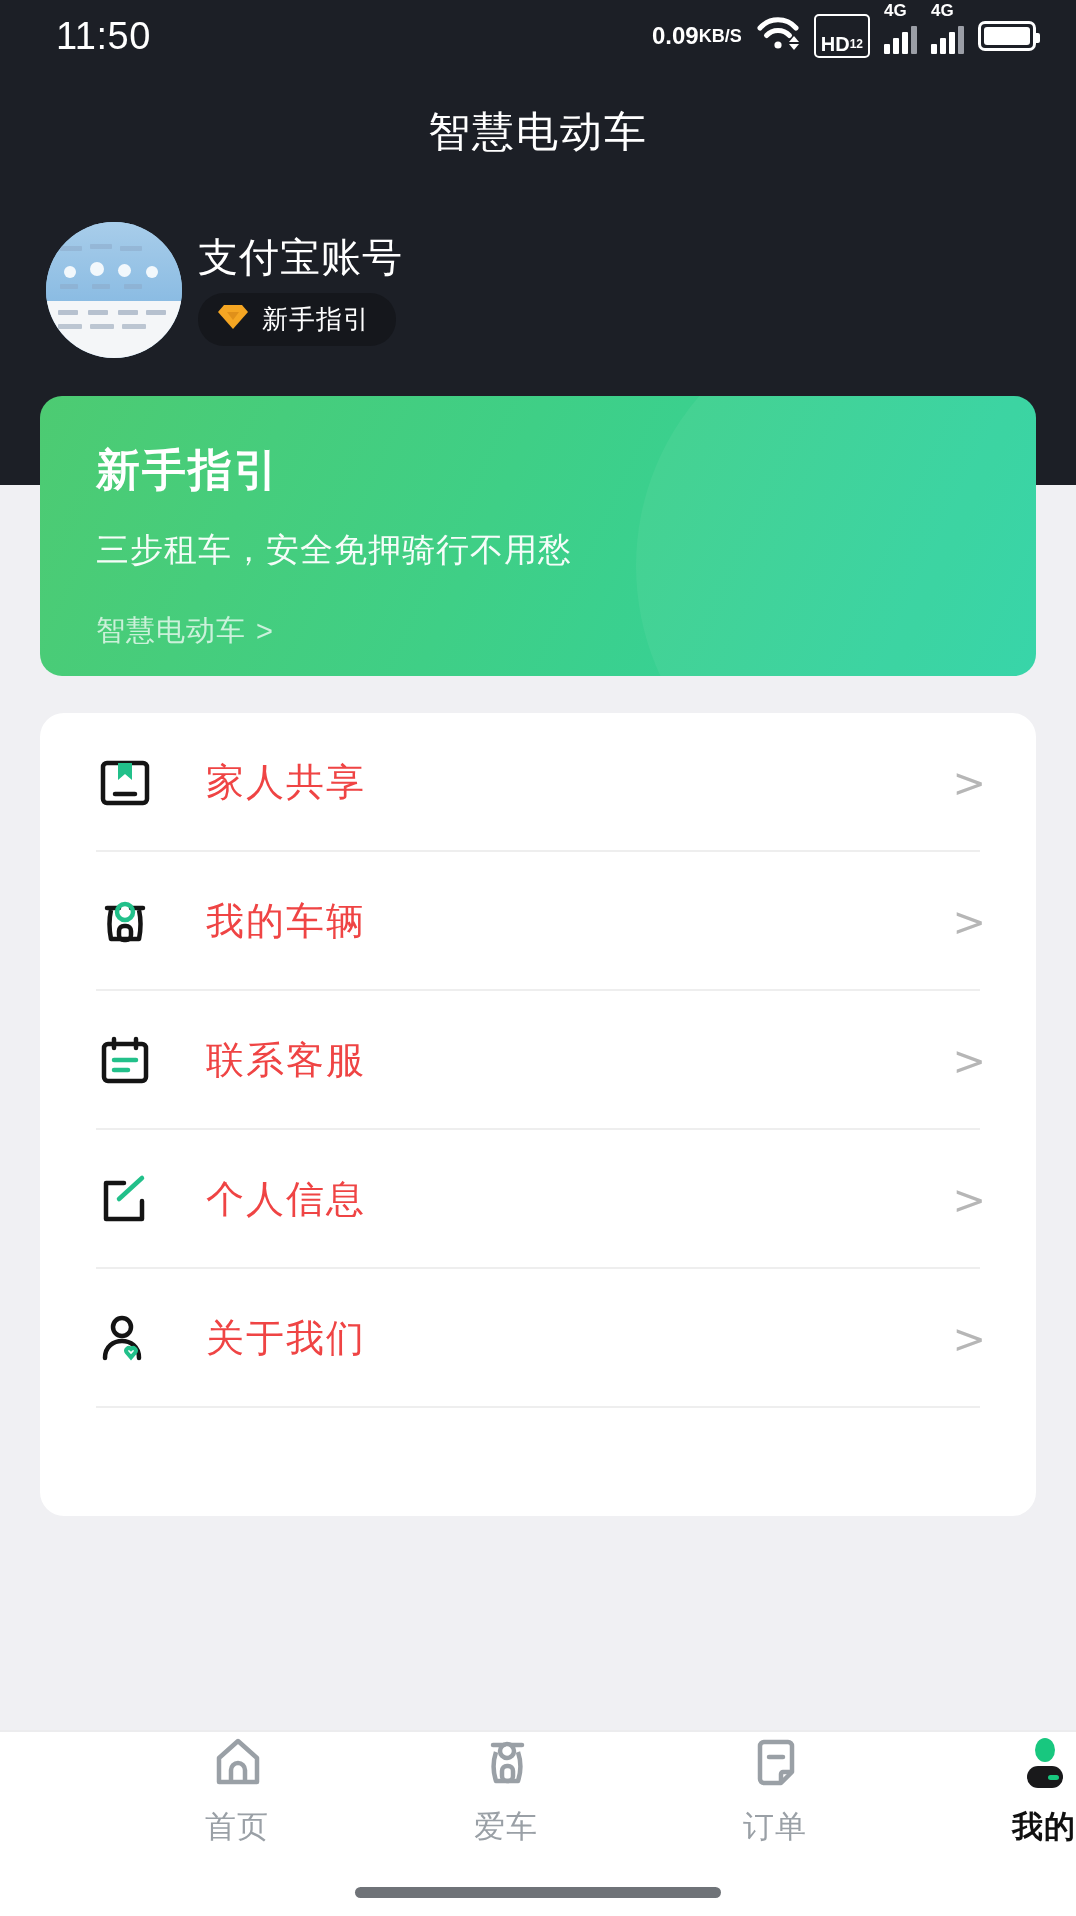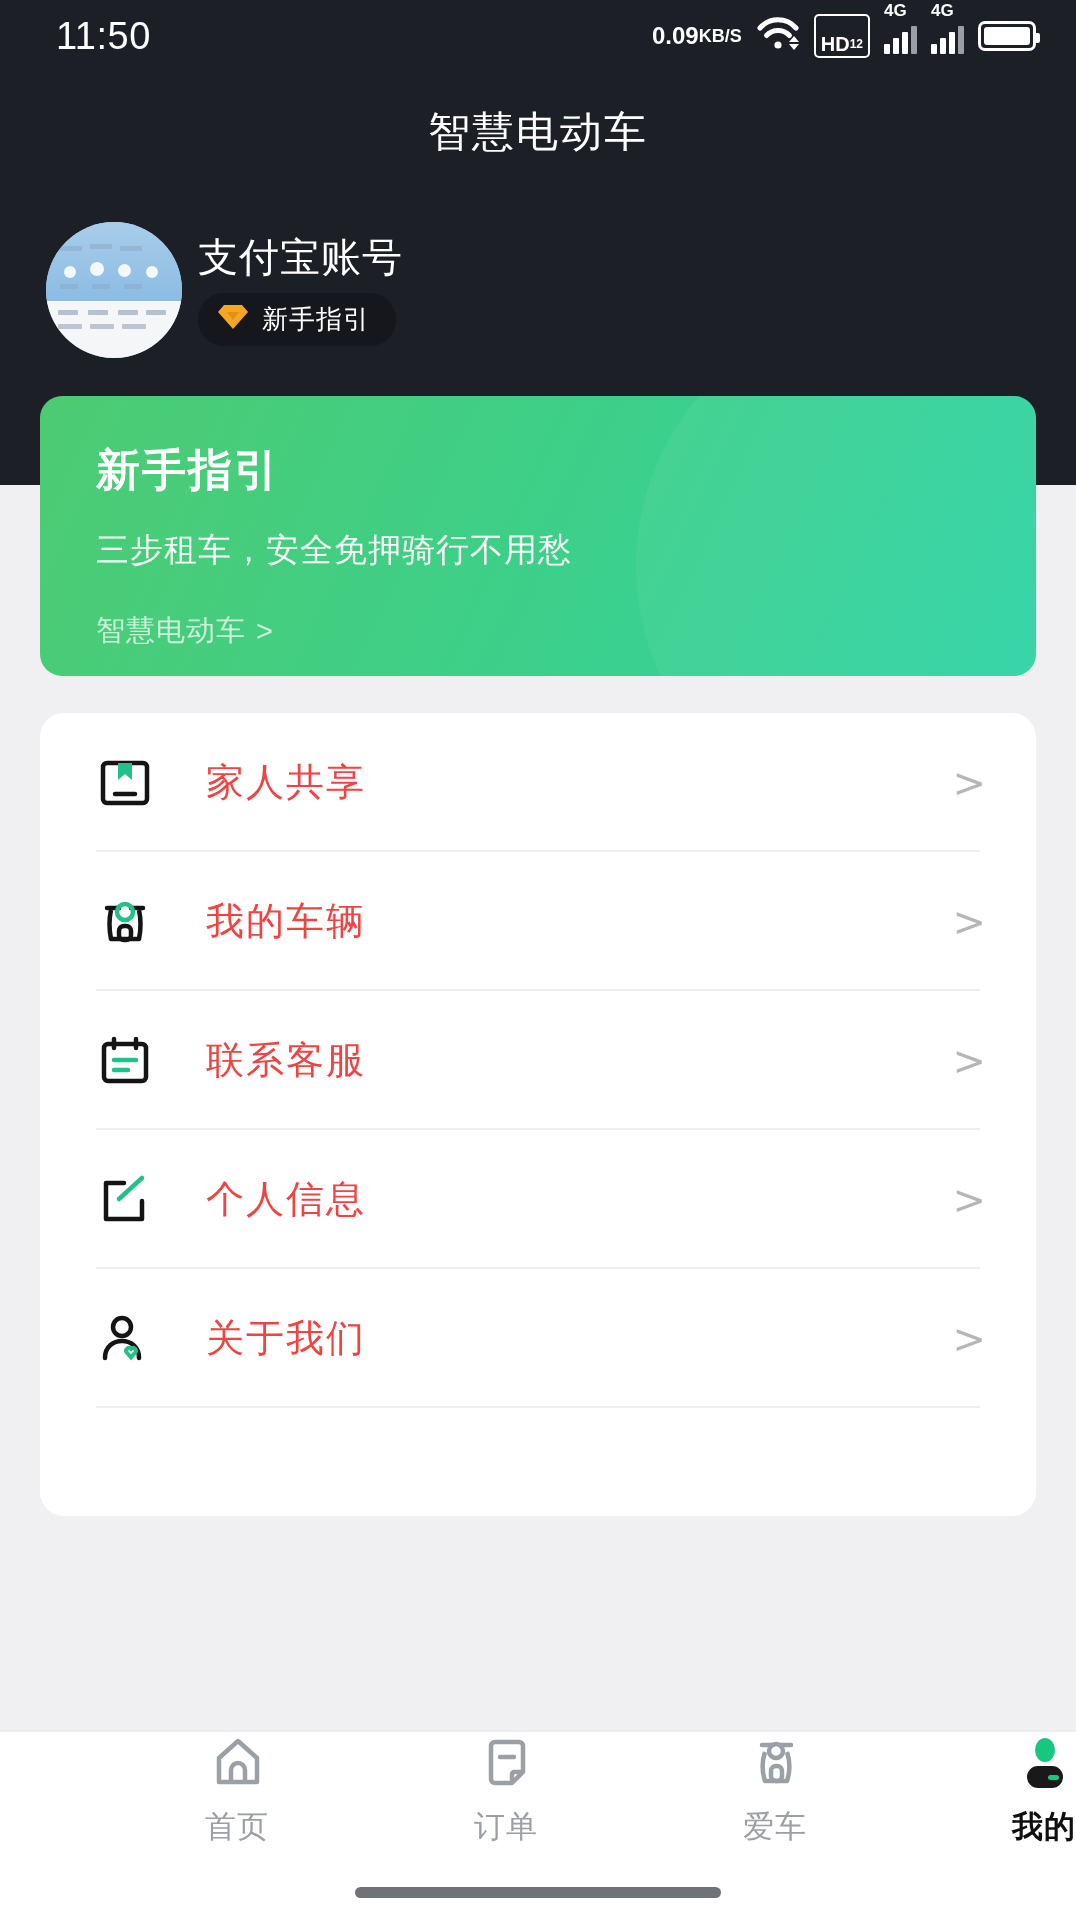--- a/index.html
+++ b/index.html
@@ -491,39 +491,39 @@
           <path d="M10 24 L29 7 L48 24 L48 48 L10 48 Z" fill="none" stroke="#9aa0a6" stroke-width="4.5" stroke-linejoin="round"></path>
           <path d="M22 48 L22 36 a7 7 0 0 1 14 0 L36 48" fill="none" stroke="#9aa0a6" stroke-width="4.5" stroke-linejoin="round"></path>
         </svg>
       </span>
       <span class="nav-label">首页</span>
     </div>
 
     <div class="nav-item">
       <span class="nav-icon">
         <svg width="58" height="58" viewBox="0 0 58 58">
-          <path d="M13 12 a4 4 0 0 1 4-4 L41 8 a4 4 0 0 1 4 4 L45 38 L34 49 L17 49 a4 4 0 0 1 -4-4 Z" fill="none" stroke="#9aa0a6" stroke-width="4.5" stroke-linejoin="round"></path>
-          <path d="M45 38 L36 38 a2 2 0 0 0 -2 2 L34 49" fill="none" stroke="#9aa0a6" stroke-width="4.5" stroke-linejoin="round"></path>
-          <line x1="22" y1="23" x2="36" y2="23" stroke="#9aa0a6" stroke-width="4.5" stroke-linecap="round"></line>
-        </svg>
-      </span>
-      <span class="nav-label">订单</span>
-    </div>
-
-    <div class="nav-item">
-      <span class="nav-icon">
-        <svg width="58" height="58" viewBox="0 0 58 58">
           <line x1="15" y1="11" x2="26" y2="11" stroke="#9aa0a6" stroke-width="4.5" stroke-linecap="round"></line>
           <line x1="33" y1="11" x2="44" y2="11" stroke="#9aa0a6" stroke-width="4.5" stroke-linecap="round"></line>
           <circle cx="29" cy="17" r="7" fill="none" stroke="#9aa0a6" stroke-width="4.5"></circle>
           <path d="M18 18 C15 27 15 38 18 47 L40 47 C43 38 43 27 40 18" fill="none" stroke="#9aa0a6" stroke-width="4.5" stroke-linejoin="round"></path>
           <rect x="24" y="32" width="11" height="15" rx="5" fill="none" stroke="#9aa0a6" stroke-width="4.5"></rect>
         </svg>
       </span>
       <span class="nav-label">爱车</span>
+    </div>
+
+    <div class="nav-item">
+      <span class="nav-icon">
+        <svg width="58" height="58" viewBox="0 0 58 58">
+          <path d="M13 12 a4 4 0 0 1 4-4 L41 8 a4 4 0 0 1 4 4 L45 38 L34 49 L17 49 a4 4 0 0 1 -4-4 Z" fill="none" stroke="#9aa0a6" stroke-width="4.5" stroke-linejoin="round"></path>
+          <path d="M45 38 L36 38 a2 2 0 0 0 -2 2 L34 49" fill="none" stroke="#9aa0a6" stroke-width="4.5" stroke-linejoin="round"></path>
+          <line x1="22" y1="23" x2="36" y2="23" stroke="#9aa0a6" stroke-width="4.5" stroke-linecap="round"></line>
+        </svg>
+      </span>
+      <span class="nav-label">订单</span>
     </div>
 
     <div class="nav-item active">
       <span class="nav-icon">
         <svg width="58" height="58" viewBox="0 0 58 58">
           <ellipse cx="29" cy="16" rx="10" ry="12" fill="#18c77f"></ellipse>
           <rect x="11" y="32" width="36" height="22" rx="11" fill="#19191b"></rect>
           <rect x="32" y="41" width="11" height="5" rx="2.5" fill="#18c77f"></rect>
         </svg>
       </span>

